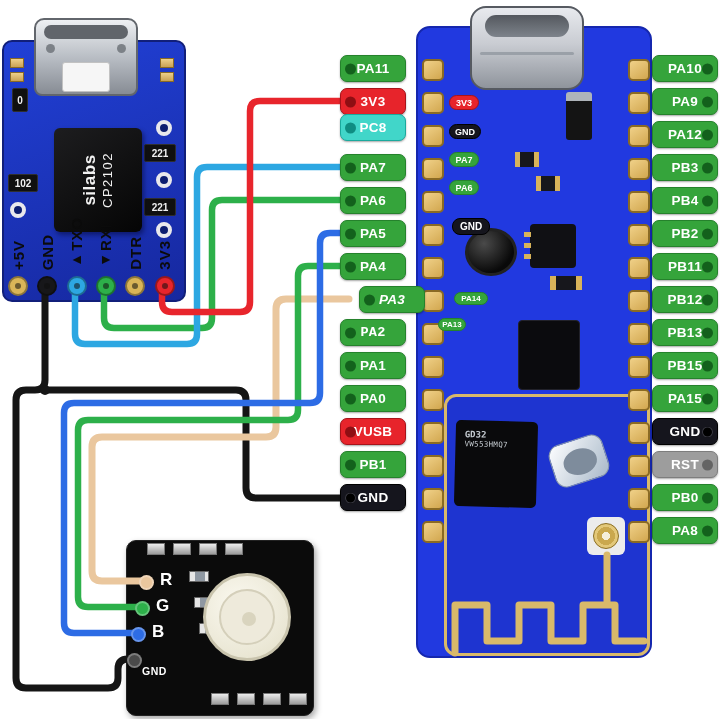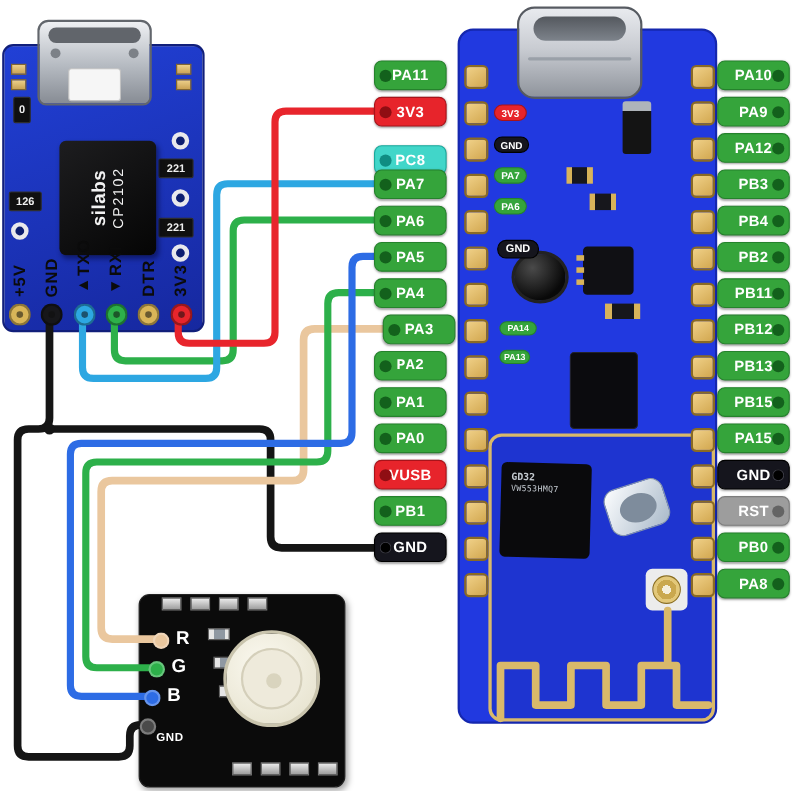--- a/index.html
+++ b/index.html
@@ -131,21 +131,21 @@
       <div class="usb-opening"></div>
       <div class="usb-tongue"></div>
       <div class="usb-dimple d1"></div>
       <div class="usb-dimple d2"></div>
     </div>
     <div class="gp gp1"></div>
     <div class="gp gp2"></div>
     <div class="gp gp3"></div>
     <div class="gp gp4"></div>
     <div class="smd smd-0">0</div>
-    <div class="smd smd-102">126</div>
+    <div class="smd smd-102">102</div>
     <div class="smd smd-221a">221</div>
     <div class="smd smd-221b">221</div>
     <div class="via via-a"></div>
     <div class="via via-b"></div>
     <div class="via via-c"></div>
     <div class="via via-d"></div>
     <div class="cp-chip">
       <div class="cp-chip-text">
         <div class="cp-chip-brand">silabs</div>
         <div class="cp-chip-part">CP2102</div>
@@ -239,21 +239,21 @@
       <div class="pad-gold" style="left: 4px; top: 460px;"></div>
       <div class="pad-gold" style="left: 210px; top: 460px;"></div>
       <div class="pad-gold" style="left: 4px; top: 493px;"></div>
       <div class="pad-gold" style="left: 210px; top: 493px;"></div>
       <div class="ob t-red" style="left: 31px; top: 67px; width: 30px; height: 15px; font-size: 9px;">3V3</div>
       <div class="ob t-black" style="left: 31px; top: 96px; width: 32px; height: 15px; font-size: 9px;">GND</div>
       <div class="ob t-green" style="left: 31px; top: 124px; width: 30px; height: 15px; font-size: 9px;">PA7</div>
       <div class="ob t-green" style="left: 31px; top: 152px; width: 30px; height: 15px; font-size: 9px;">PA6</div>
       <div class="ob t-black" style="left: 34px; top: 190px; width: 38px; height: 17px; font-size: 10px;">GND</div>
       <div class="ob t-green" style="left: 36px; top: 264px; width: 34px; height: 13px; font-size: 8px;">PA14</div>
-      <div class="ob t-green" style="left: 36px; top: 290px; width: 28px; height: 13px; font-size: 8px;">PA13</div>
+      <div class="ob t-green" style="left: 20px; top: 290px; width: 28px; height: 13px; font-size: 8px;">PA13</div>
     </div>
 
   <div class="rgb-module">
     <div class="hpad" style="left:20px;top:2px;"></div>
     <div class="hpad" style="left:46px;top:2px;"></div>
     <div class="hpad" style="left:72px;top:2px;"></div>
     <div class="hpad" style="left:98px;top:2px;"></div>
     <div class="res" style="left:62px;top:30px;"></div>
     <div class="res" style="left:67px;top:56px;"></div>
     <div class="res" style="left:72px;top:82px;"></div>
@@ -287,41 +287,41 @@
       <circle cx="45" cy="390" r="5" fill="#151515"></circle>
     </svg>
 <div class="pin-label left t-green" style="left: 340px; top: 55px;">
       <div class="pad"></div>
       <span class="pin-text">PA11</span>
     </div>
     <div class="pin-label left t-red" style="left: 340px; top: 88px;">
       <div class="pad"></div>
       <span class="pin-text">3V3</span>
     </div>
-    <div class="pin-label left t-cyan" style="left: 340px; top: 132px;">
+    <div class="pin-label left t-cyan" style="left: 340px; top: 114px;">
       <div class="pad"></div>
       <span class="pin-text">PC8</span>
     </div>
     <div class="pin-label left t-green" style="left: 340px; top: 154px;">
       <div class="pad"></div>
       <span class="pin-text">PA7</span>
     </div>
     <div class="pin-label left t-green" style="left: 340px; top: 187px;">
       <div class="pad"></div>
       <span class="pin-text">PA6</span>
     </div>
     <div class="pin-label left t-green" style="left: 340px; top: 220px;">
       <div class="pad"></div>
       <span class="pin-text">PA5</span>
     </div>
     <div class="pin-label left t-green" style="left: 340px; top: 253px;">
       <div class="pad"></div>
       <span class="pin-text">PA4</span>
     </div>
-    <div class="pin-label left t-green" style="left: 348px; top: 286px;">
+    <div class="pin-label left t-green" style="left: 359px; top: 286px; font-style: italic;">
       <div class="pad"></div>
       <span class="pin-text">PA3</span>
     </div>
     <div class="pin-label left t-green" style="left: 340px; top: 319px; font-family: Liberation Mono, monospace;">
       <div class="pad"></div>
       <span class="pin-text">PA2</span>
     </div>
     <div class="pin-label left t-green" style="left: 340px; top: 352px;">
       <div class="pad"></div>
       <span class="pin-text">PA1</span>

